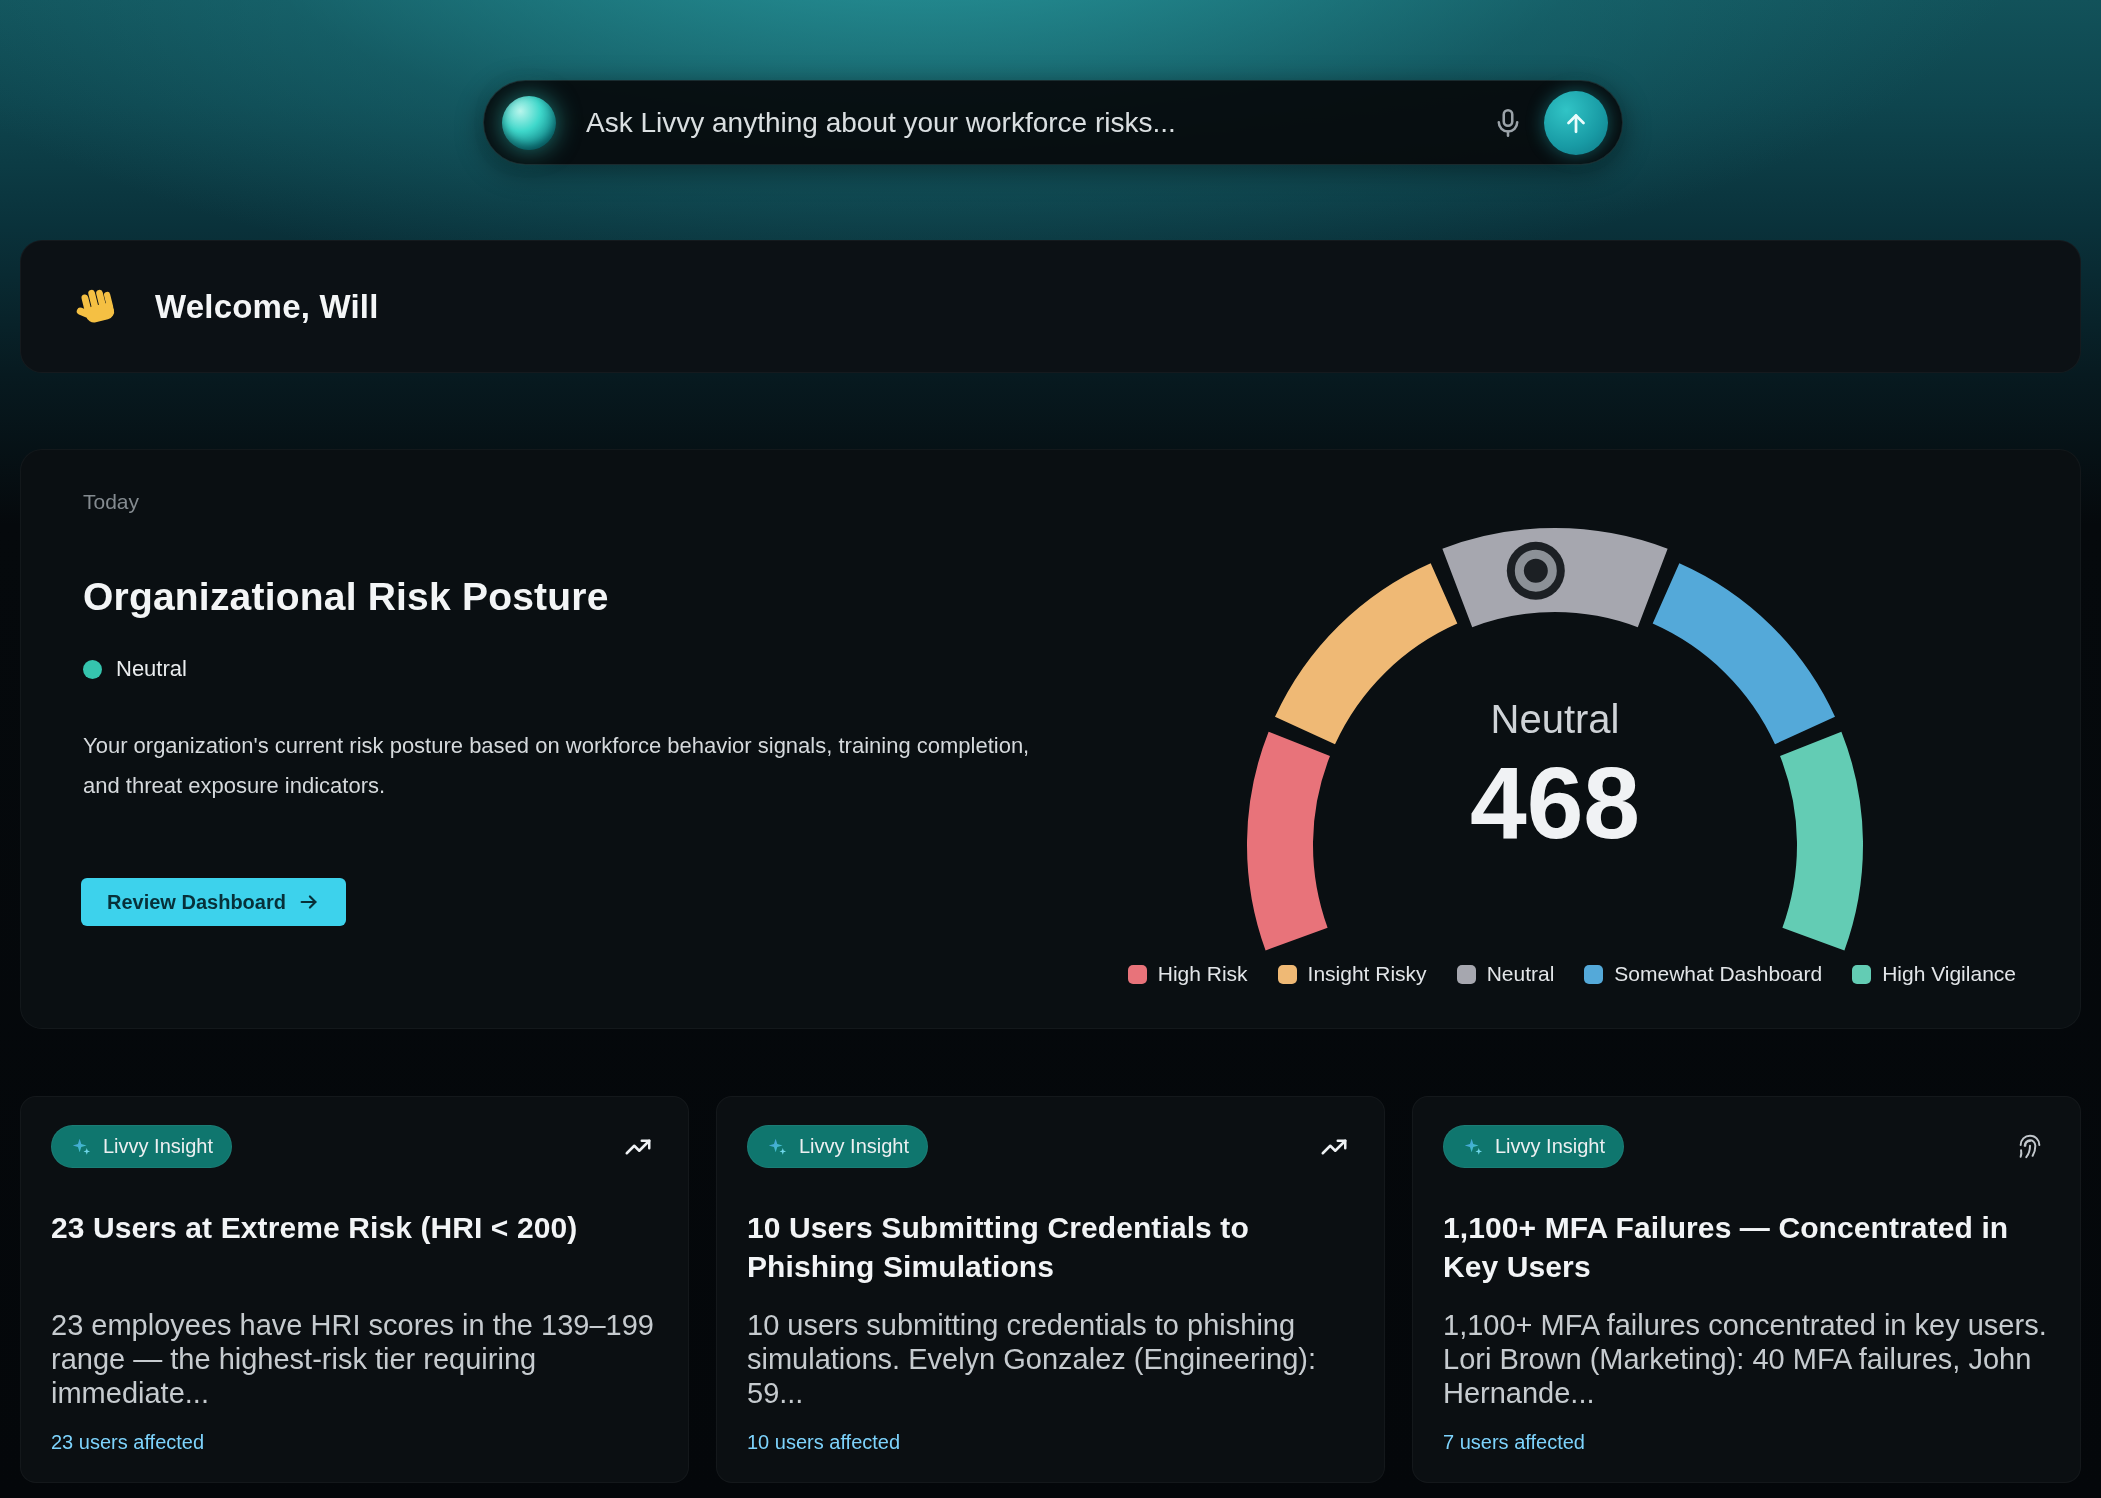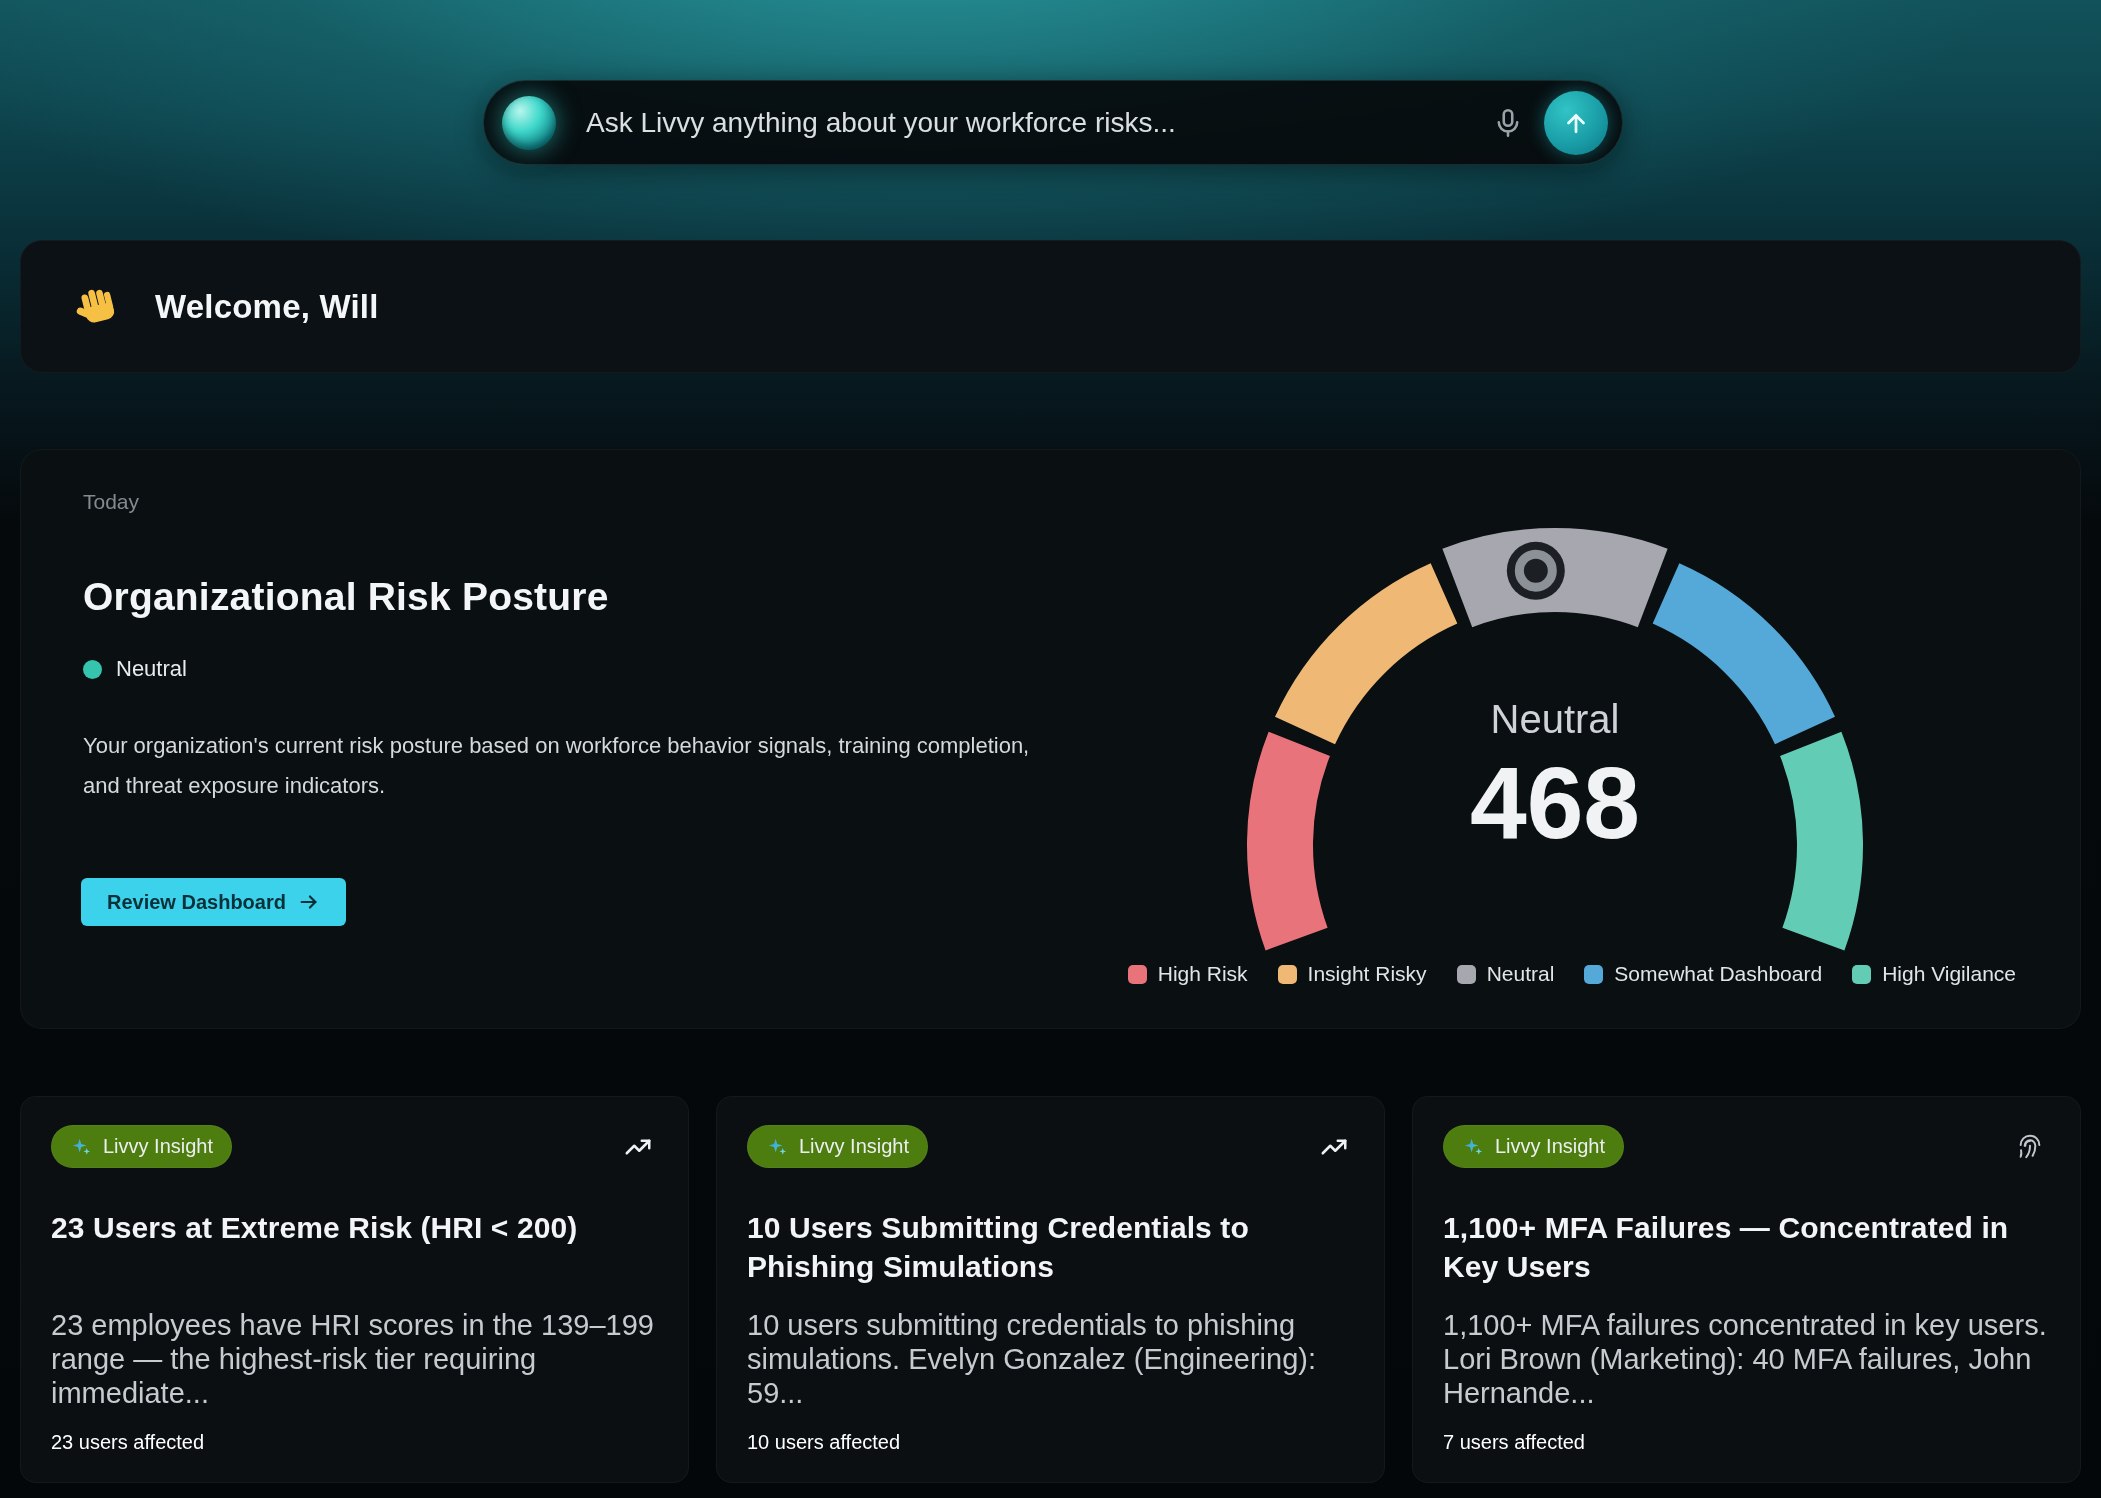--- a/index.html
+++ b/index.html
@@ -89,31 +89,31 @@
   }
   .insight-card {
     flex:1; height:387px; background:#0b0f12;
     border:1px solid rgba(255,255,255,0.04); border-radius:16px;
     padding:28px 30px 28px 30px;
     display:flex; flex-direction:column; cursor:pointer; overflow:hidden;
   }
   .insight-top { display:flex; align-items:center; justify-content:space-between; }
   .insight-badge {
     display:flex; align-items:center; gap:11px;
-    background:#4d7c0f; border:1px solid rgba(255,255,255,0.05);
+    background:#0f766e; border:1px solid rgba(255,255,255,0.05);
     border-radius:999px; padding:9px 18px;
   }
   .insight-badge-label { font-size:20px; color:#eceff1; }
   .insight-icon { display:flex; align-items:center; justify-content:center; width:40px; height:40px; }
   .insight-title {
     margin-top:40px; font-size:30px; font-weight:700; color:#f2f4f6;
     line-height:39px; min-height:80px; letter-spacing:0.1px;
   }
   .insight-body { margin-top:20px; font-size:29px; line-height:34px; color:#c6cbcf; }
-  .insight-footer { margin-top:auto; font-size:20px; color:#ffffff; }
+  .insight-footer { margin-top:auto; font-size:20px; color:#7dd3fc; }
 
   .hidden-defs { position:absolute; width:0; height:0; overflow:hidden; }
 </style>
 </head>
 <body>
 
 <svg class="hidden-defs" aria-hidden="true">
   <defs>
     <linearGradient id="spark-g" x1="0" y1="0" x2="1" y2="1">
       <stop offset="0" stop-color="#4a97e0"></stop>

